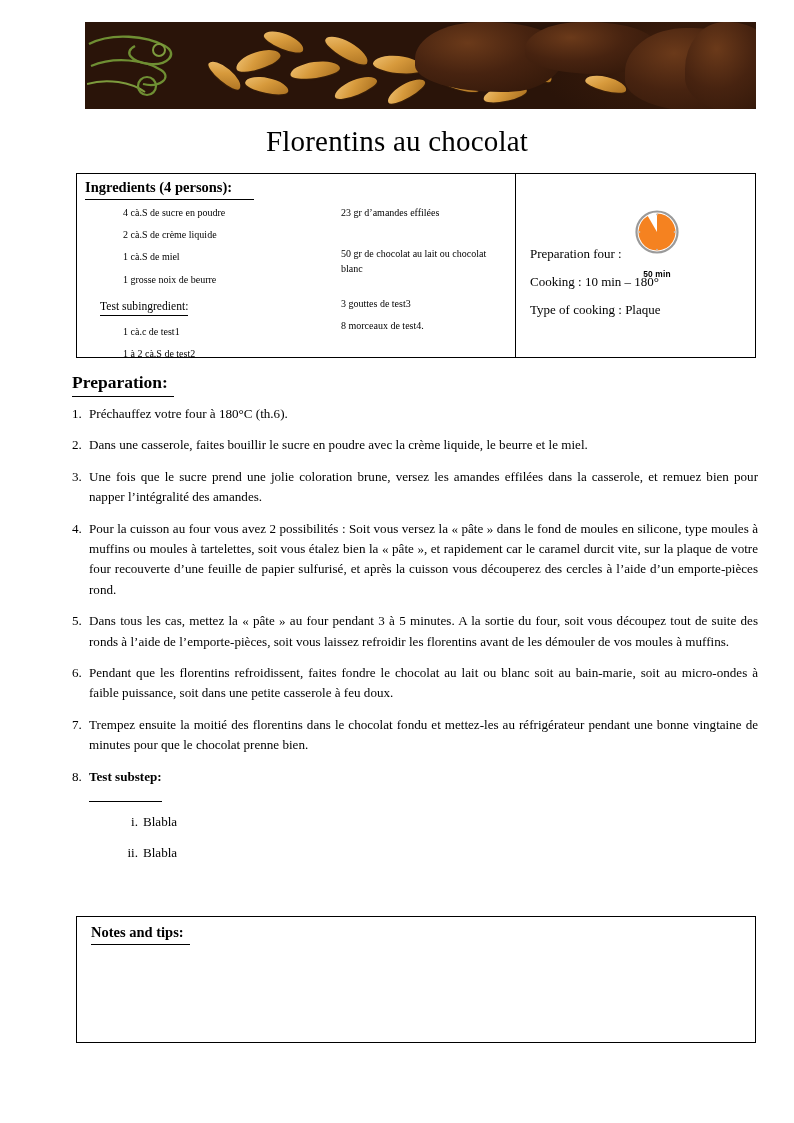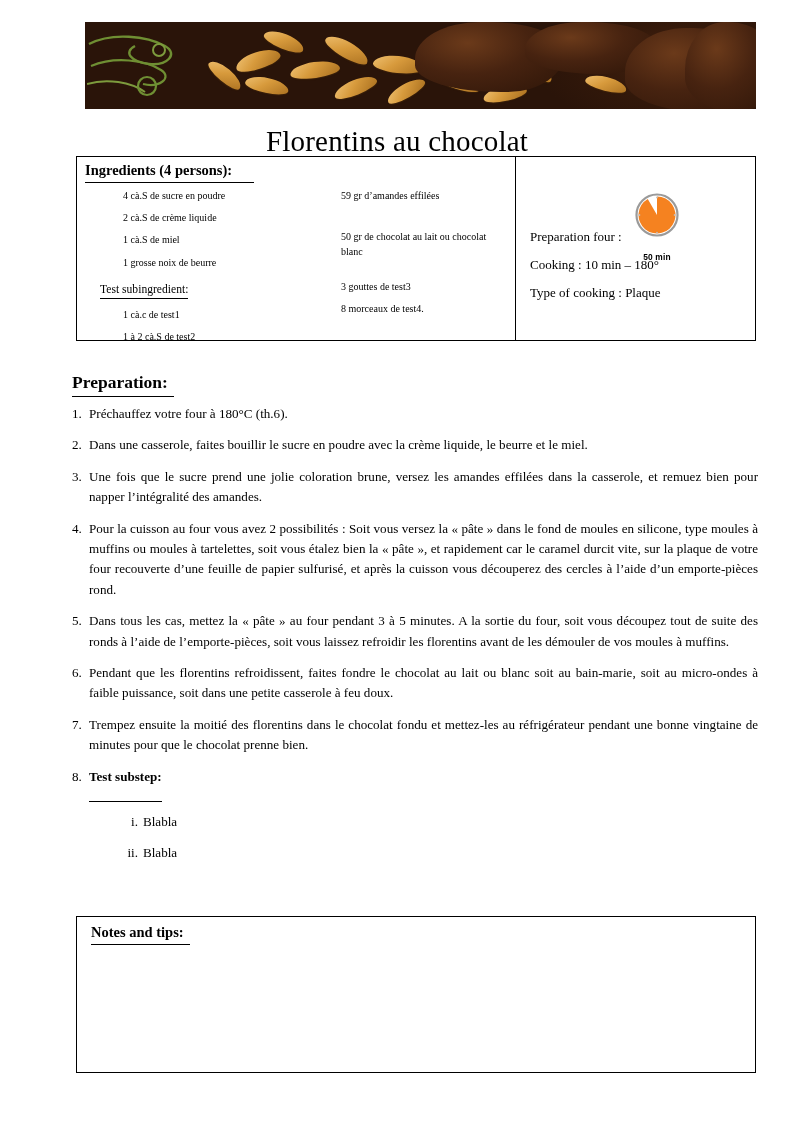--- a/index.html
+++ b/index.html
@@ -77,21 +77,21 @@
     font-size: 29px;
     line-height: 34px;
     letter-spacing: 0.2px;
     font-weight: 400;
   }
 
   
   .ing-box {
     position: absolute;
     left: 76px;
-    top: 156px;
+    top: 173px;
     width: 680px;
     height: 185px;
     border: 1.2px solid #000;
     display: flex;
   }
   .ing-left {
     position: relative;
     width: 439px;
     height: 100%;
     border-right: 1.2px solid #000;
@@ -246,21 +246,21 @@
     text-align: right;
     width: 13px;
   }
 
   
   .notes-box {
     position: absolute;
     left: 76px;
     top: 916px;
     width: 680px;
-    height: 157px;
+    height: 127px;
     border: 1.3px solid #000;
   }
   .notes-heading {
     position: absolute;
     left: 14px;
     top: 7px;
     font-size: 14.5px;
     font-weight: bold;
     border-bottom: 1.2px solid #000;
     padding-bottom: 3px;
@@ -317,21 +317,21 @@
           <div class="ing-item">4 cà.S de sucre en poudre</div>
           <div class="ing-item">2 cà.S de crème liquide</div>
           <div class="ing-item">1 cà.S de miel</div>
           <div class="ing-item">1 grosse noix de beurre</div>
           <div class="ing-sub-heading">Test subingredient:</div>
           <div class="ing-item">1 cà.c de test1</div>
           <div class="ing-item">1 à 2 cà.S de test2</div>
         </div>
 
         <div class="ing-col-right">
-          <div class="ing-item">59 gr d’amandes effilées</div>
+          <div class="ing-item">23 gr d’amandes effilées</div>
           <div class="ing-spacer-lg"></div>
           <div class="ing-item wrap">50 gr de chocolat au lait ou chocolat blanc</div>
           <div class="ing-spacer-sm"></div>
           <div class="ing-item">3 gouttes de test3</div>
           <div class="ing-item">8 morceaux de test4.</div>
         </div>
 
       </div>
     </div>
 

